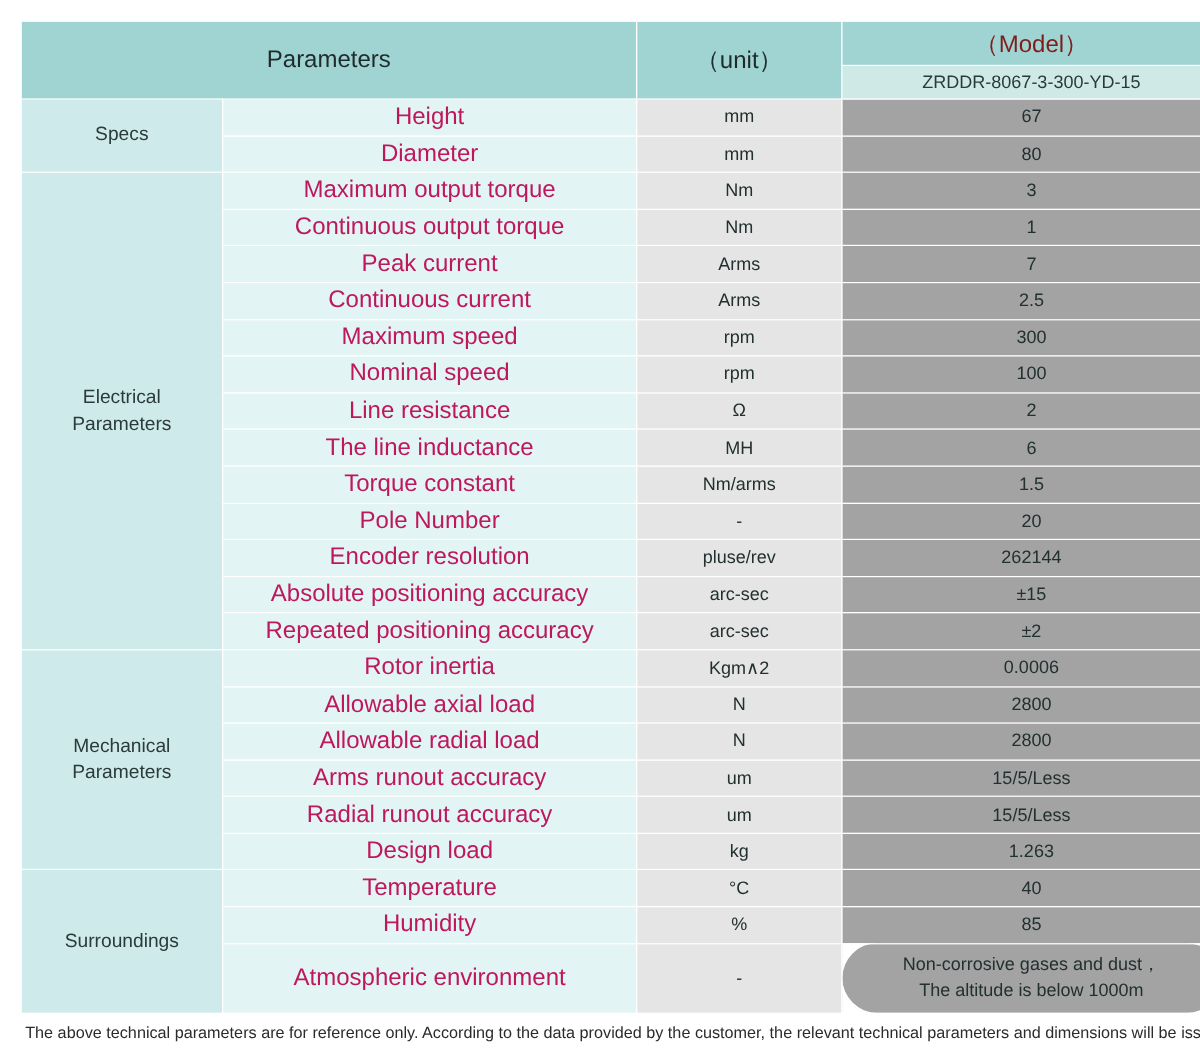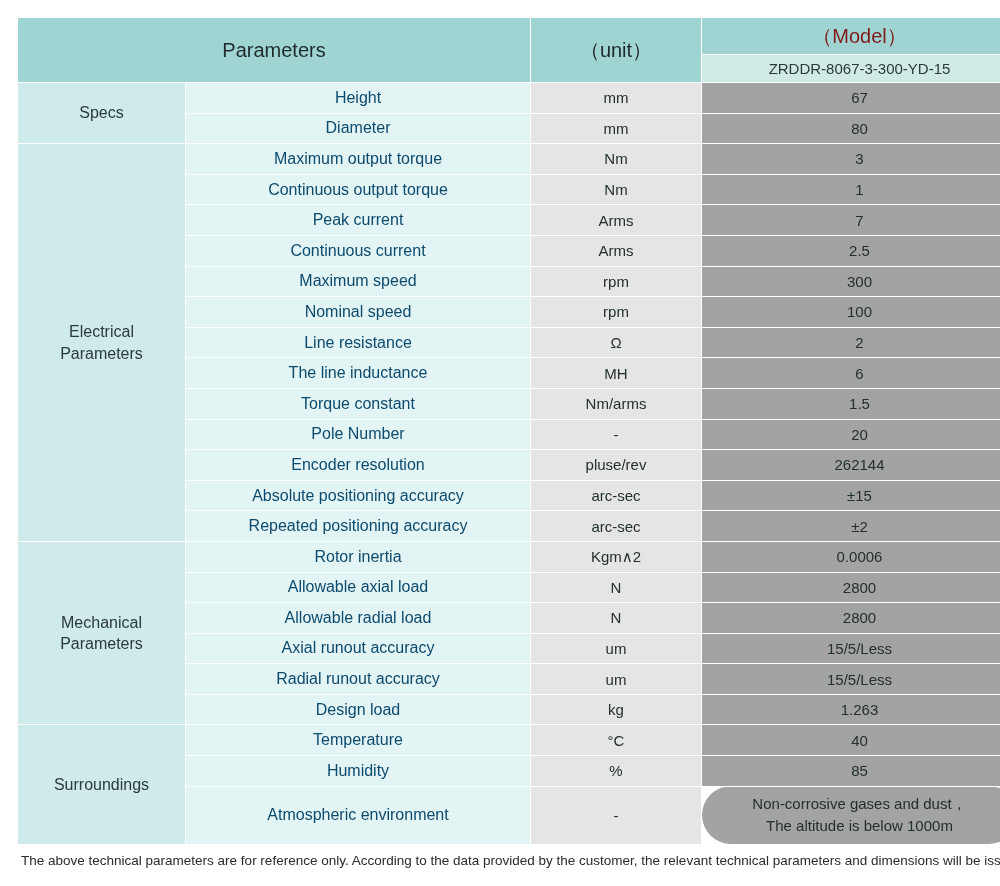--- a/index.html
+++ b/index.html
@@ -57,24 +57,24 @@
 
   
   .grp {
     background: #cfeaeb;
     font-size: 16px;
     color: #2b3a3a;
     line-height: 1.35;
   }
   .param {
     background: #e3f4f4;
-    font-size: 16px;
+    font-size: 20px;
     text-align: left;
     padding-left: 28px;
-    color: #0c4a6e;
+    color: #be185d;
     margin-top: 28px;
   }
   .unit {
     background: #e5e5e5;
     font-size: 15px;
     color: #22302f;
   }
   .val {
     background: #a3a3a3;
     font-size: 15px;
@@ -211,21 +211,21 @@
         <td class="param">Allowable axial load</td>
         <td class="unit">N</td>
         <td class="val">2800</td>
       </tr>
       <tr class="row">
         <td class="param">Allowable radial load</td>
         <td class="unit">N</td>
         <td class="val">2800</td>
       </tr>
       <tr class="row">
-        <td class="param">Axial runout accuracy</td>
+        <td class="param">Arms runout accuracy</td>
         <td class="unit">um</td>
         <td class="val">15/5/Less</td>
       </tr>
       <tr class="row">
         <td class="param">Radial runout accuracy</td>
         <td class="unit">um</td>
         <td class="val">15/5/Less</td>
       </tr>
       <tr class="row">
         <td class="param">Design load</td>

